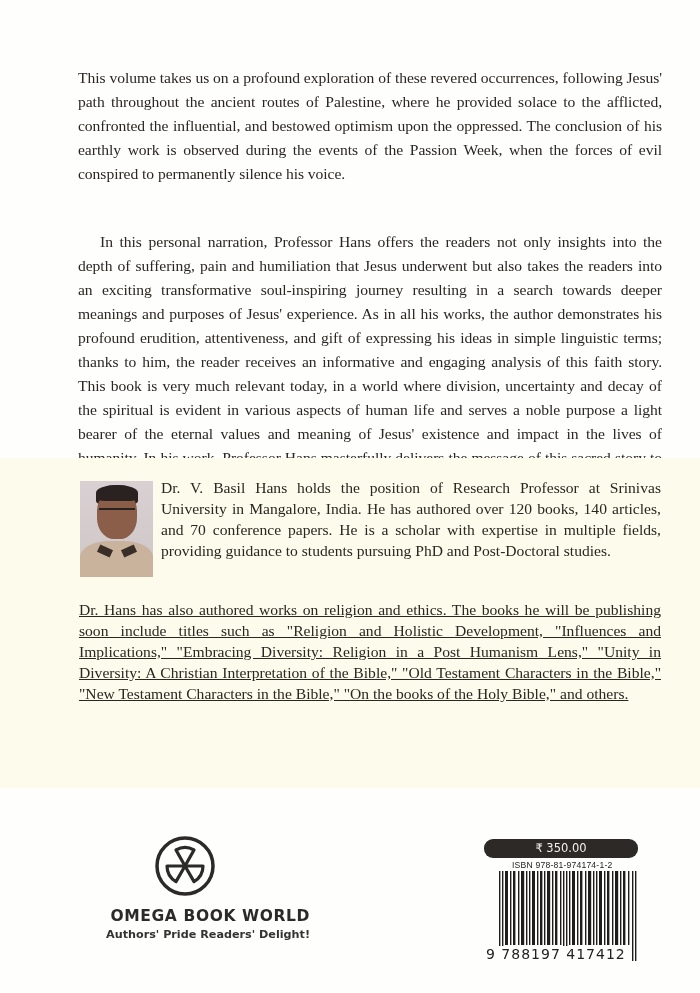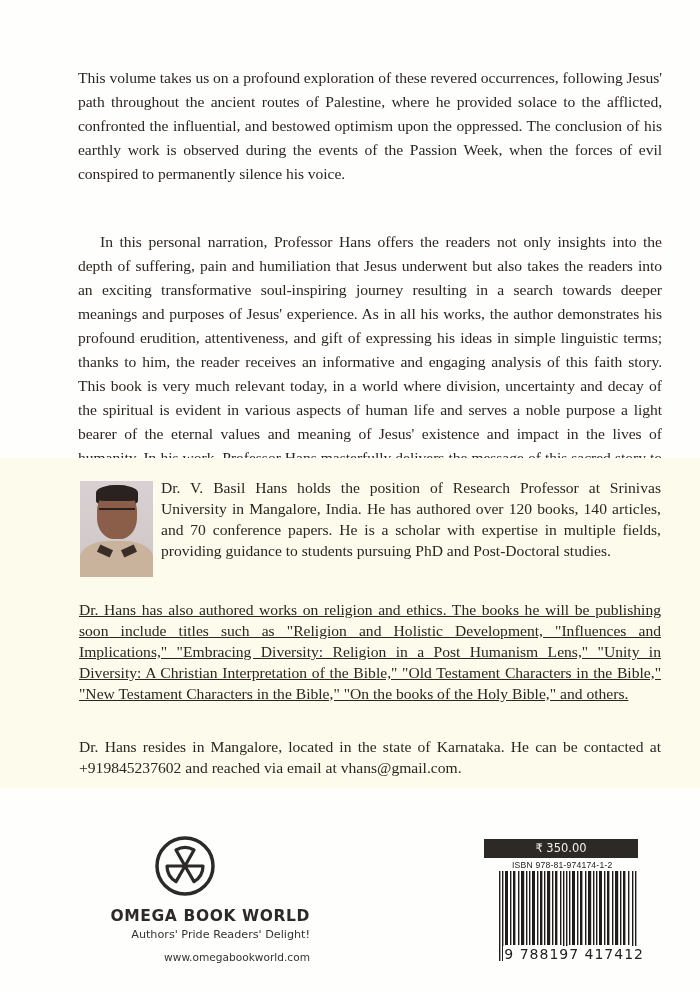--- a/index.html
+++ b/index.html
@@ -70,43 +70,43 @@
     font-family: "DejaVu Sans", "Liberation Sans", sans-serif;
   }
   .logo {
     display: block; margin: 0 auto; width: 62px; height: 62px;
   }
   .pub-name {
     margin-top: 10px; font-size: 15.5px; font-weight: bold; letter-spacing: 0.6px;
     color: #2b2a28;
   }
   .pub-tag {
-    margin-top: 3px; font-size: 11.2px; font-weight: normal; color: #333;
+    margin-top: 3px; font-size: 11.2px; font-weight: bold; color: #333;
   }
   .pub-url {
     margin-top: 10px; font-size: 10.6px; color: #333;
   }
   .price-box {
     position: absolute; left: 484px; top: 839px; width: 154px; height: 19px;
     background: #2c2926; color: #f3f1ec;
     font-family: "DejaVu Sans", "Liberation Sans", sans-serif;
-    font-size: 11.5px; line-height: 19px; text-align: center;
+    font-size: 11.5px; line-height: 19px; text-align: center; border-radius: 9px;
   }
   .isbn-text {
     position: absolute; left: 498px; top: 860px; width: 140px;
     font-family: Liberation Sans, sans-serif;
     font-size: 8.6px; letter-spacing: 0.2px; color: #222; margin-left: 14px;
   }
   .barcode {
     position: absolute; left: 499px; top: 871px; width: 138px; height: 90px;
   }
   .barcode-digits {
     position: absolute; left: 485px; top: 946px; width: 160px;
     font-family: "DejaVu Sans", "Liberation Sans", sans-serif;
-    font-size: 14px; color: #222; letter-spacing: 1px; text-align: right;
+    font-size: 14px; color: #222; letter-spacing: 1px;
   }
   .barcode-digits span { background: #fefefd; padding: 0 1px; }
 </style>
 </head>
 <body>
 
 <div class="page">
 
   <div class="blurb">
     <p>This volume takes us on a profound exploration of these revered occurrences, following Jesus' path throughout the ancient routes of Palestine, where he provided solace to the afflicted, confronted the influential, and bestowed optimism upon the oppressed. The conclusion of his earthly work is observed during the events of the Passion Week, when the forces of evil conspired to permanently silence his voice.</p>
@@ -120,34 +120,32 @@
     <div class="head"></div>
     <div class="hair" style="top:4px;height:16px;"></div>
     <div class="glasses"></div>
     <div class="shirt"></div>
     <div class="collar-l"></div>
     <div class="collar-r"></div>
   </div>
 
   <div class="bio-1">Dr. V. Basil Hans holds the position of Research Professor at Srinivas University in Mangalore, India. He has authored over 120 books, 140 articles, and 70 conference papers. He is a scholar with expertise in multiple fields, providing guidance to students pursuing PhD and Post-Doctoral studies.</div>
   <div class="bio-2">Dr. Hans has also authored works on religion and ethics. The books he will be publishing soon include titles such as "Religion and Holistic Development, "Influences and Implications," "Embracing Diversity: Religion in a Post Humanism Lens," "Unity in Diversity: A Christian Interpretation of the Bible," "Old Testament Characters in the Bible," "New Testament Characters in the Bible," "On the books of the Holy Bible," and others.</div>
-  <div class="bio-3">Dr. Hans resides in Mangalore, located in the state of Karnataka. He can be contacted at +919845237602 and reached via email at vhans@gmail.com.</div>
 
   <div class="publisher">
     <svg class="logo" viewBox="0 0 62 62">
       <circle cx="31" cy="31" r="28" fill="none" stroke="#2b2a28" stroke-width="3.5"></circle>
       <g fill="none" stroke="#2b2a28" stroke-width="3.2" stroke-linejoin="round">
         <path d="M31 31 L22 15 A18 18 0 0 1 40 15 Z"></path>
         <path d="M31 31 L49 31 A18 18 0 0 1 40 46.6 Z" transform="rotate(0 31 31)"></path>
         <path d="M31 31 L22 46.6 A18 18 0 0 1 13 31 Z"></path>
       </g>
     </svg>
     <div class="pub-name">OMEGA BOOK WORLD</div>
     <div class="pub-tag">Authors' Pride Readers' Delight!</div>
-    <div class="pub-url">www.omegabookworld.com</div>
   </div>
 
   <div class="price-box">₹ 350.00</div>
   <div class="isbn-text">ISBN  978-81-974174-1-2</div>
 
   <svg class="barcode" viewBox="0 0 138 90" preserveAspectRatio="none">
     <g fill="#1f1d1b">
       <rect x="0" y="0" width="1.4" height="90"></rect>
       <rect x="3" y="0" width="1.4" height="90"></rect>
       <rect x="6" y="0" width="3" height="74"></rect>

